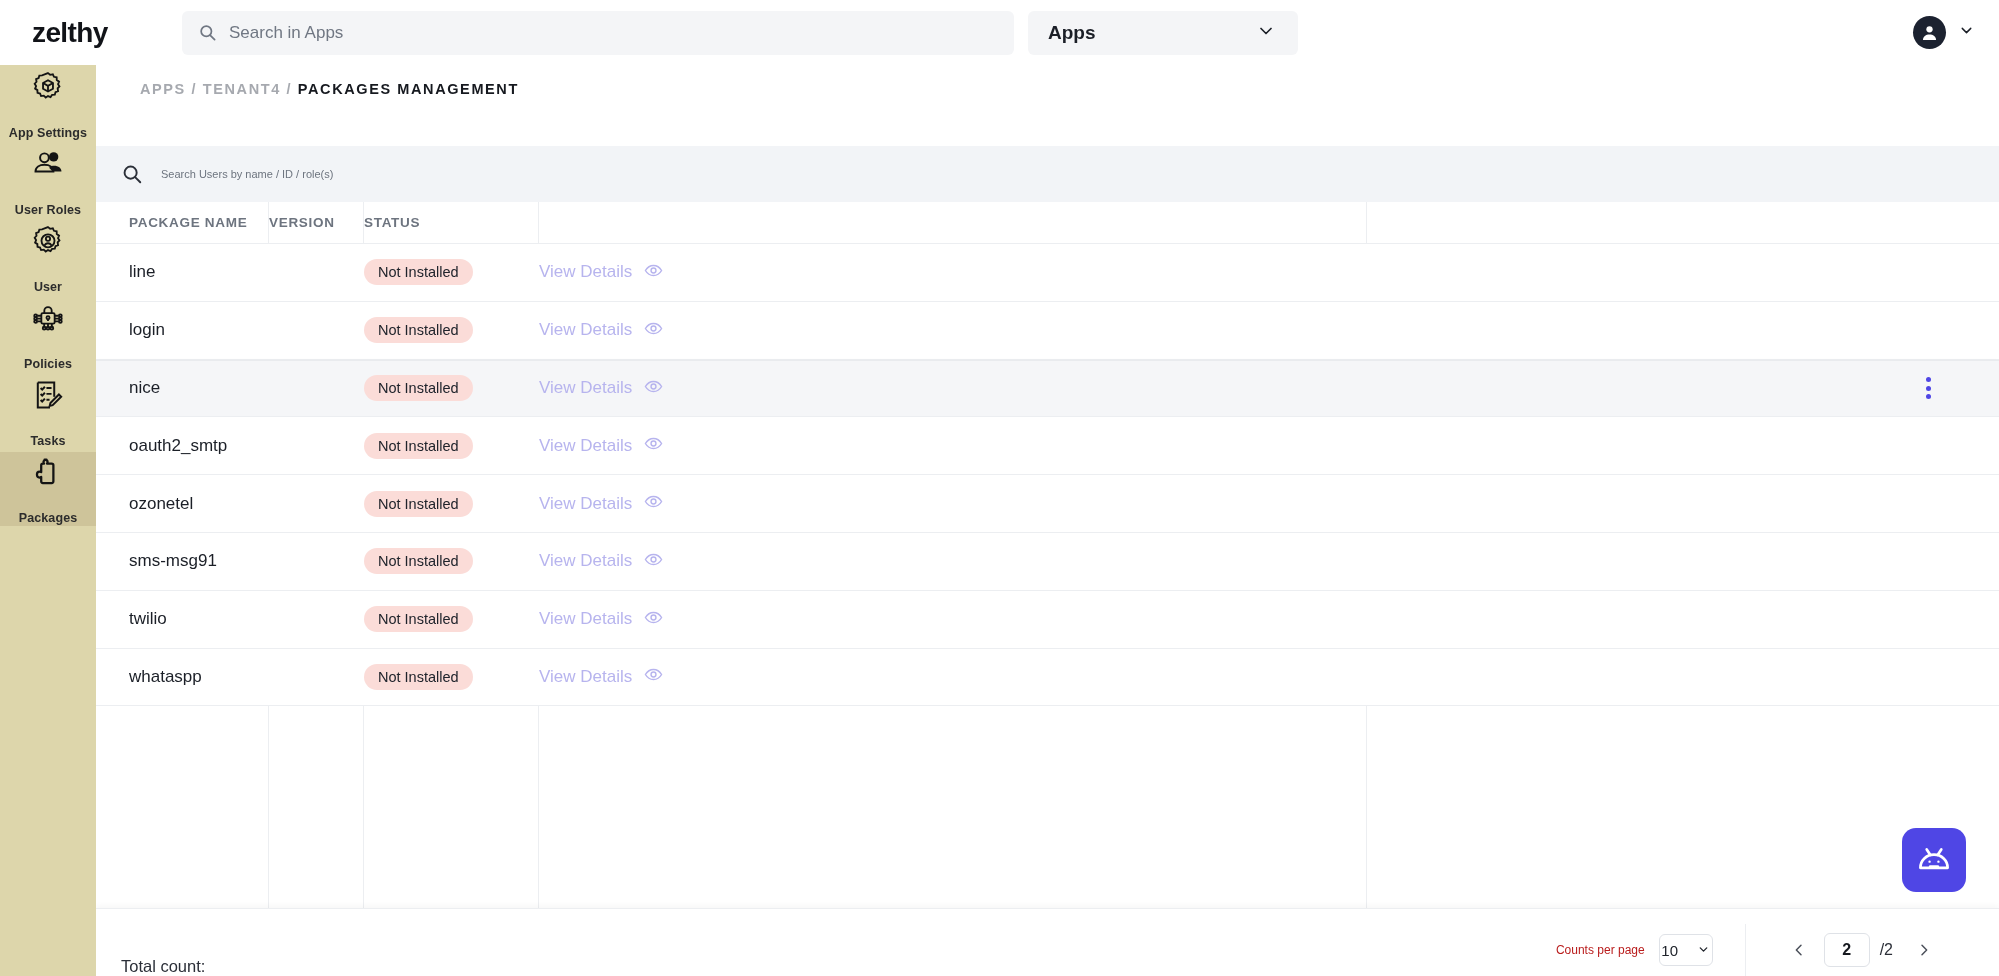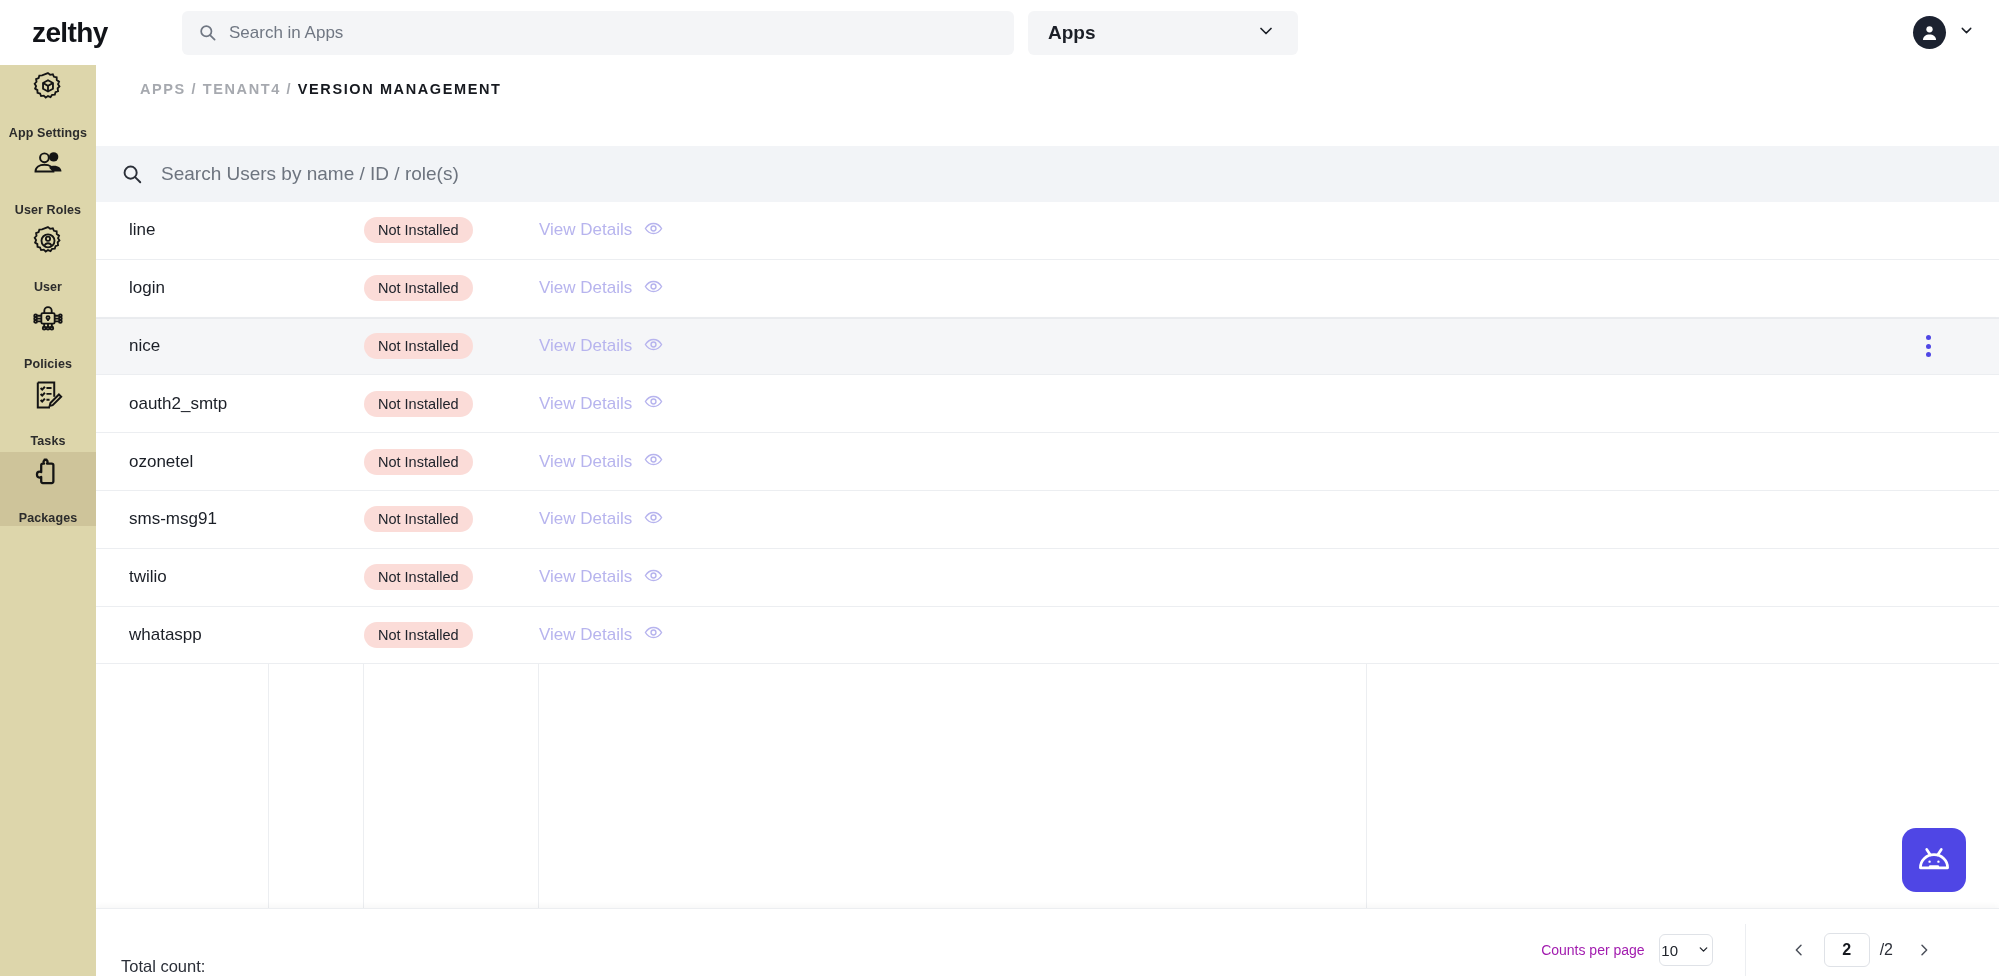--- a/index.html
+++ b/index.html
@@ -149,21 +149,21 @@
     position: absolute;
     top: 93px; left: 0;
     width: 1903px;
     height: 56px;
     background: #f2f4f7;
     display: flex;
     align-items: center;
     padding-left: 25px;
   }
   .user-search .us-icon { margin-right: 18px; display: flex; }
-  .us-text { font-size: 19px; color: #6d747f; }
+  .us-text { font-size: 11px; color: #6d747f; }
 
   
   .table { position: absolute; top: 149px; left: 0; width: 1903px; }
   .thead {
     height: 42px;
     display: flex;
     align-items: center;
     padding-left: 33px;
     border-bottom: 1px solid #eceef1;
   }
@@ -260,21 +260,21 @@
     margin-left: 25px;
     font-size: 16.5px;
     color: #2b2f38;
   }
   .pager {
     margin-left: auto;
     display: flex;
     align-items: center;
     padding-right: 60px;
   }
-  .counts-label { font-size: 14px; color: #a21caf; margin-right: 14px; }
+  .counts-label { font-size: 12px; color: #b91c1c; margin-right: 14px; }
   .counts-select {
     width: 54px; height: 32px;
     border: 1px solid #dfe2e7;
     border-radius: 6px;
     display: flex;
     align-items: center;
     justify-content: center;
     gap: 19px;
     font-size: 15px;
     color: #20242c;
@@ -445,39 +445,44 @@
   </div>
   <div class="edge-marker"></div>
 
   <div class="content">
 
     <div class="breadcrumb">
       <span class="crumb-muted">APPS</span>
       <span class="crumb-sep">/</span>
       <span class="crumb-muted">TENANT4</span>
       <span class="crumb-sep">/</span>
-      <span class="crumb-current">VERSION MANAGEMENT</span>
+      <span class="crumb-current">PACKAGES MANAGEMENT</span>
     </div>
 
     <div class="user-search">
       <span class="us-icon">
         <svg width="22" height="22" viewBox="0 0 24 24" fill="none" stroke="#2b2f38" stroke-width="2.1">
           <circle cx="10.5" cy="10.5" r="6.6"></circle>
             <line x1="15.4" y1="15.4" x2="21" y2="21" stroke-linecap="round"></line>
         </svg>
       </span>
       <span class="us-text">Search Users by name / ID / role(s)</span>
     </div>
 
     <div class="vline v1"></div>
     <div class="vline v2"></div>
     <div class="vline v3"></div>
     <div class="vline v4"></div>
 
     <div class="table">
+      <div class="thead">
+        <div class="th col-name">PACKAGE NAME</div>
+        <div class="th col-version">VERSION</div>
+        <div class="th col-status">STATUS</div>
+      </div>
 
       <div id="rows">
           <div class="row">
             <div class="cell-name">line</div>
             <div class="cell-version"></div>
             <div class="cell-status"><span class="badge">Not Installed</span></div>
             <div class="cell-actions">
               <span class="view-details">View Details</span>
               <span><svg width="19" height="19" viewBox="0 0 24 24" fill="none" stroke="#b7b4ee" stroke-width="1.8">
                   <path d="M1.8 12S5.6 5.6 12 5.6 22.2 12 22.2 12 18.4 18.4 12 18.4 1.8 12 1.8 12z"></path>

